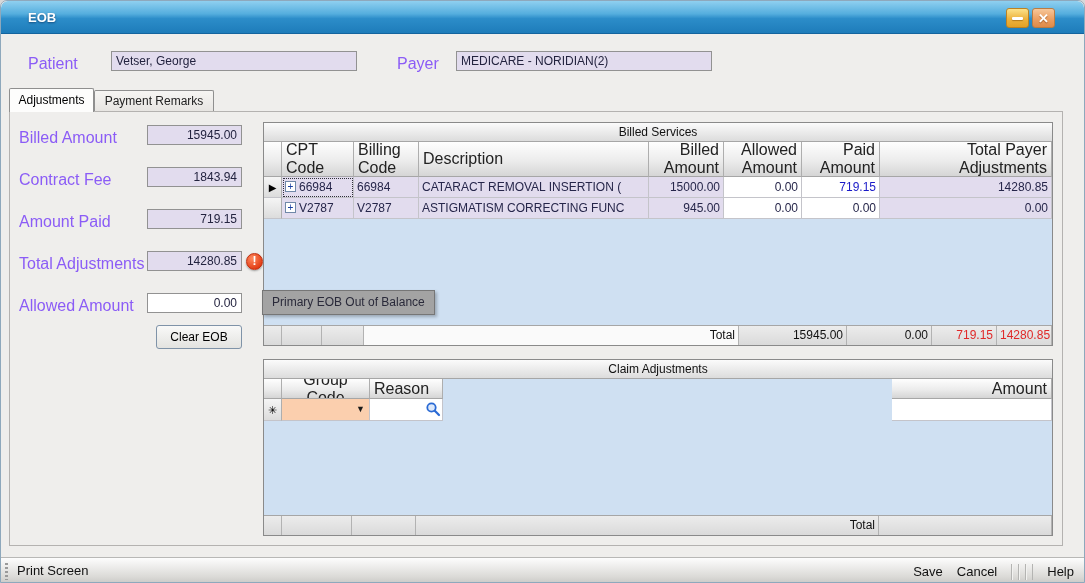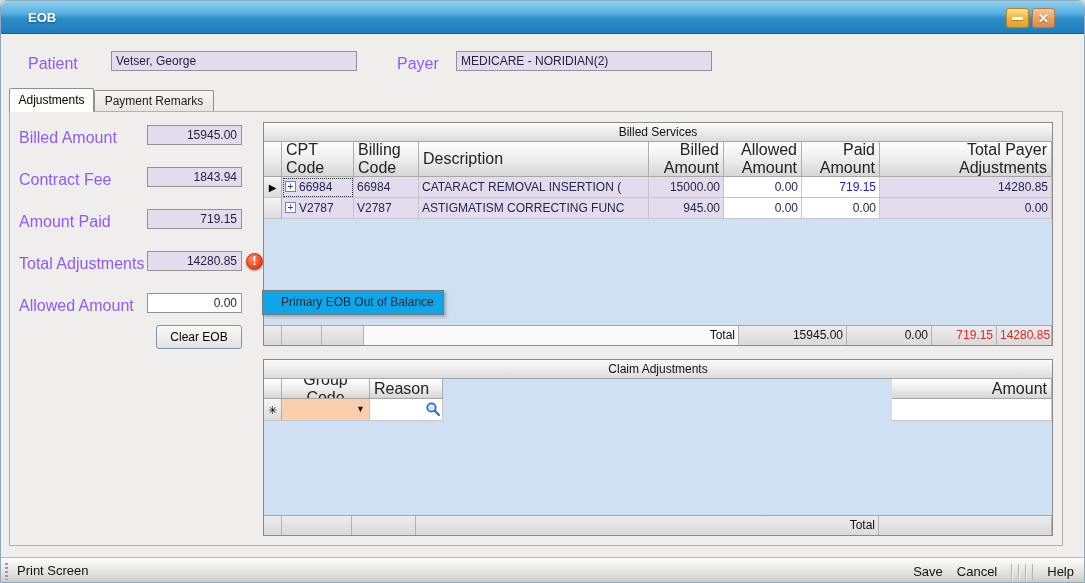--- a/index.html
+++ b/index.html
@@ -35,21 +35,21 @@
   
   .panel{position:absolute;left:8px;top:110px;width:1054px;height:435px;border:1px solid #b4b2b0;background:#efeeec;}
   
   .sum-field{left:146px;width:95px;}
   .err-icon{position:absolute;left:245px;top:252px;width:17px;height:17px;border-radius:50%;
     background:radial-gradient(circle at 35% 30%,#ff8a5e,#e23c14 75%);border:1px solid #bf2d0e;
     color:#fff;font-size:12px;font-weight:bold;text-align:center;line-height:15px;box-shadow:0 1px 2px rgba(0,0,0,.35);}
   .btn{position:absolute;background:linear-gradient(#f9f9f8,#e3e3e0);border:1px solid #7f93a8;border-radius:3px;font-size:12px;text-align:center;}
   .clear-btn{left:155px;top:324px;width:86px;height:24px;line-height:22px;}
   
-  .tooltip{position:absolute;left:261px;top:289px;height:25px;padding:4px 9px 0 18px;background:#0ea5e9;border:1px solid #767676;
+  .tooltip{position:absolute;left:261px;top:289px;height:25px;padding:4px 9px 0 9px;background:#a3a3a3;border:1px solid #767676;
     font-size:12px;color:#2a2a3a;white-space:nowrap;z-index:9;box-shadow:2px 2px 3px rgba(0,0,0,.25);}
   
   .grid{position:absolute;border:1px solid #8a8a8a;background:var(--grid-blue);display:flex;flex-direction:column;}
   .gcap{height:19px;line-height:18px;text-align:center;font-size:12px;color:#111;
     background:linear-gradient(#fbfbfb,#dcdcdc);border-bottom:1px solid var(--hline);flex:none;}
   .ghead{display:flex;flex:none;}
   .hc{background:linear-gradient(#fefefe 0%,#ececec 55%,#d5d5d5 100%);border-right:1px solid #aeaeae;border-bottom:1px solid var(--hline);
     font-size:16px;color:#222;padding:1px 4px;white-space:pre-line;display:flex;flex-direction:column;justify-content:center;overflow:hidden;}
   .hc.r{text-align:right;}
   .ghead-bs{height:35px;}

